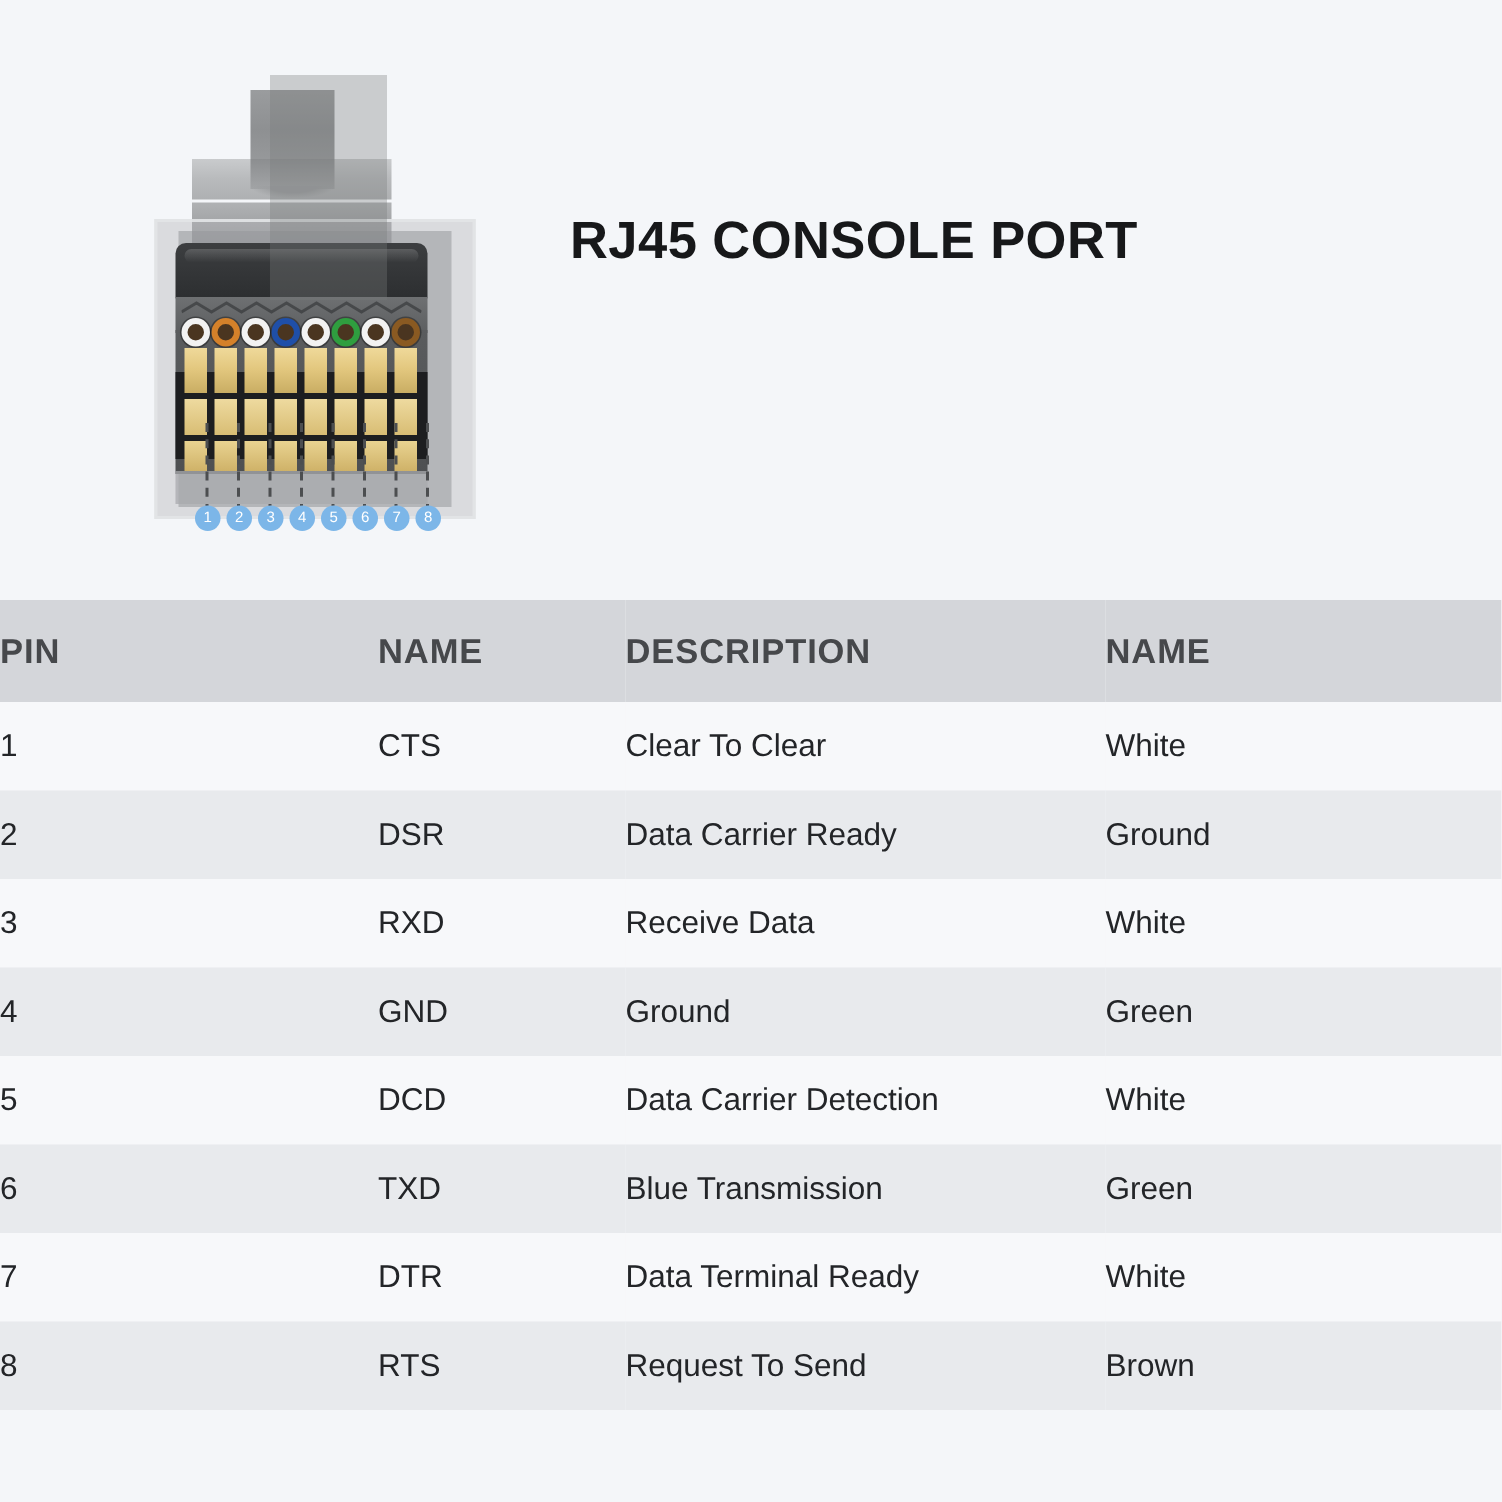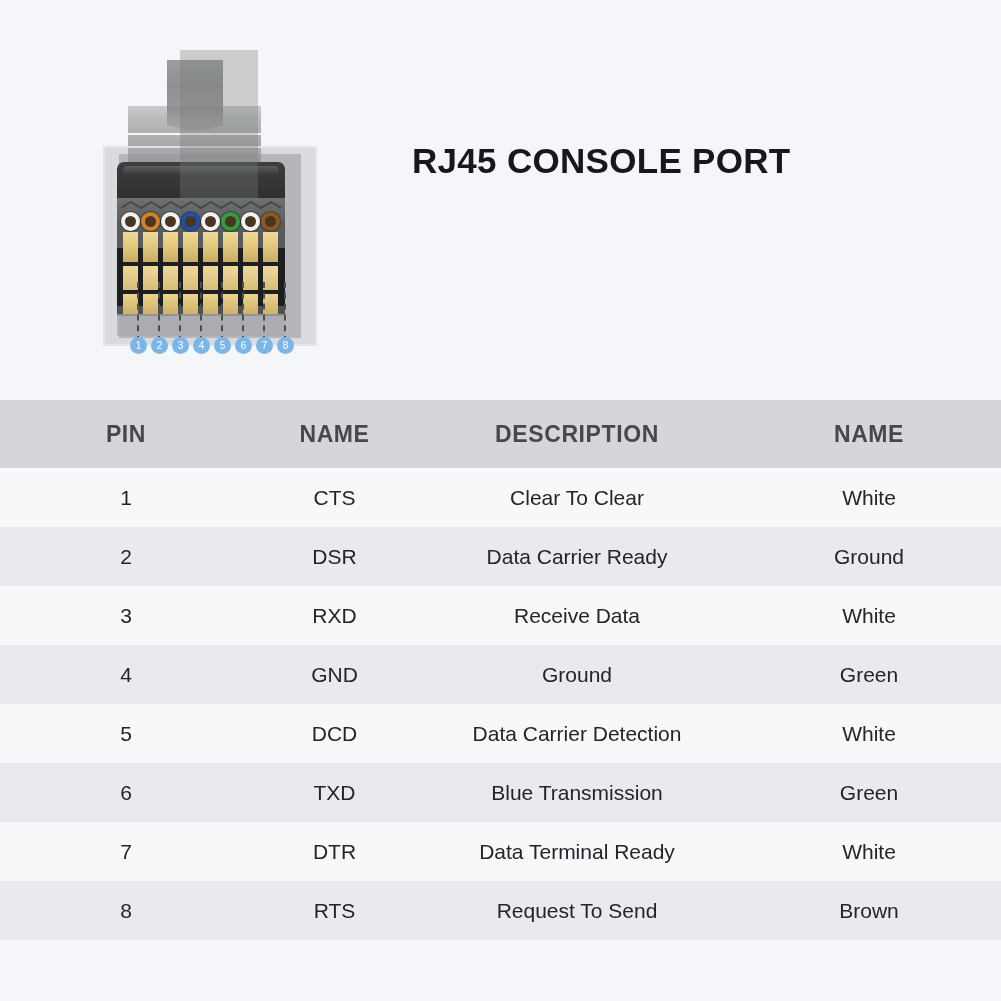--- a/index.html
+++ b/index.html
@@ -203,21 +203,20 @@
     text-align: center;
     font-family: "Liberation Sans", sans-serif;
   }
 
   
   #heading-block {
     position: absolute;
     left: 380px;
     top: 139px;
     width: 520px;
-    margin-left: 32px;
   }
   #page-title {
     margin: 0;
     font-size: 35px;
     font-weight: bold;
     letter-spacing: 0.3px;
     color: #17181a;
     font-family: "Liberation Sans", sans-serif;
     line-height: 44px;
   }
@@ -235,21 +234,21 @@
     position: absolute;
     left: 0;
     top: 400px;
     width: 1001px;
     border-collapse: collapse;
     table-layout: fixed;
   }
   #pinout-table th,
   #pinout-table td {
     padding: 0;
-    text-align: center;
+    text-align: left;
     font-weight: normal;
   }
   #pinout-table thead tr {
     background: #d4d6da;
     height: 68px;
   }
   #pinout-table thead th {
     font-size: 23px;
     font-weight: bold;
     color: #46484b;

